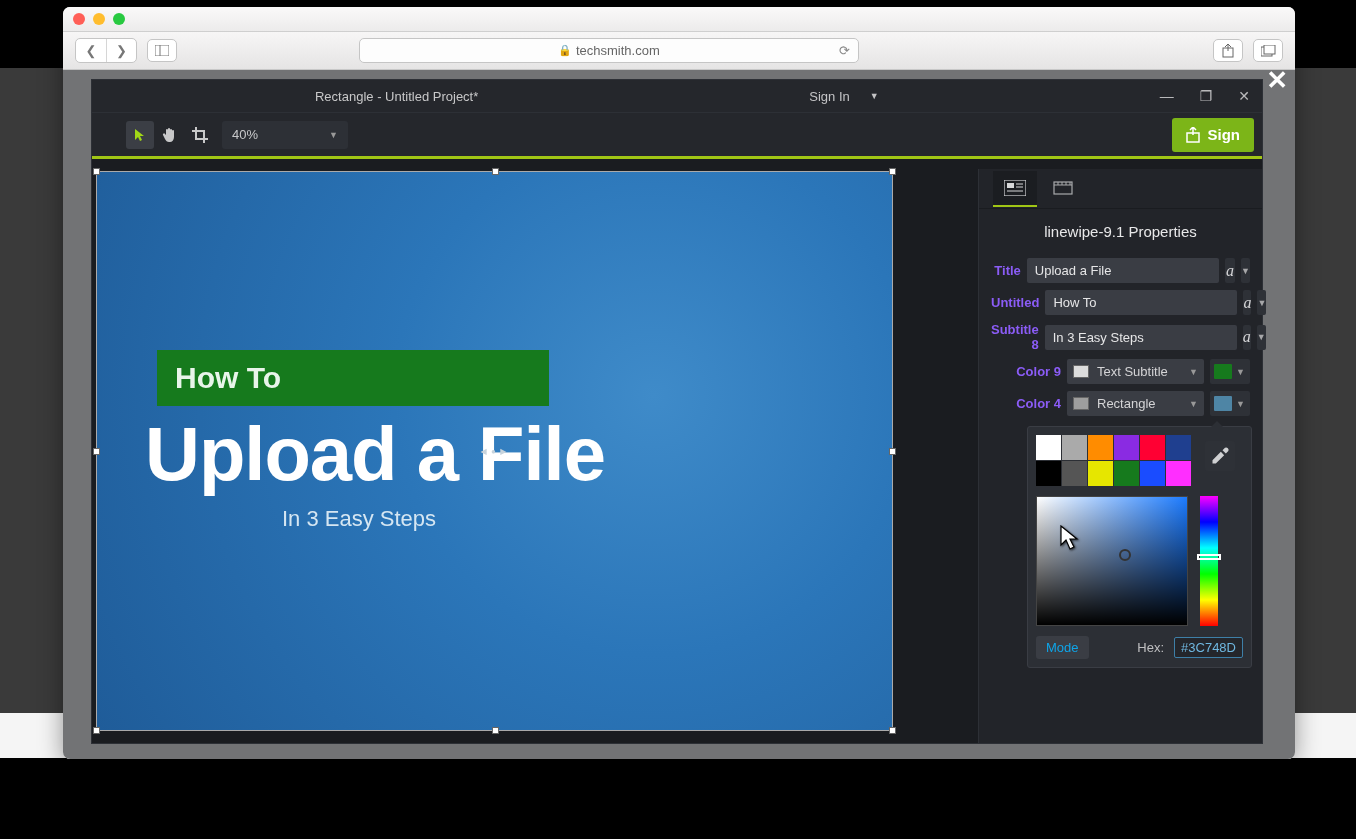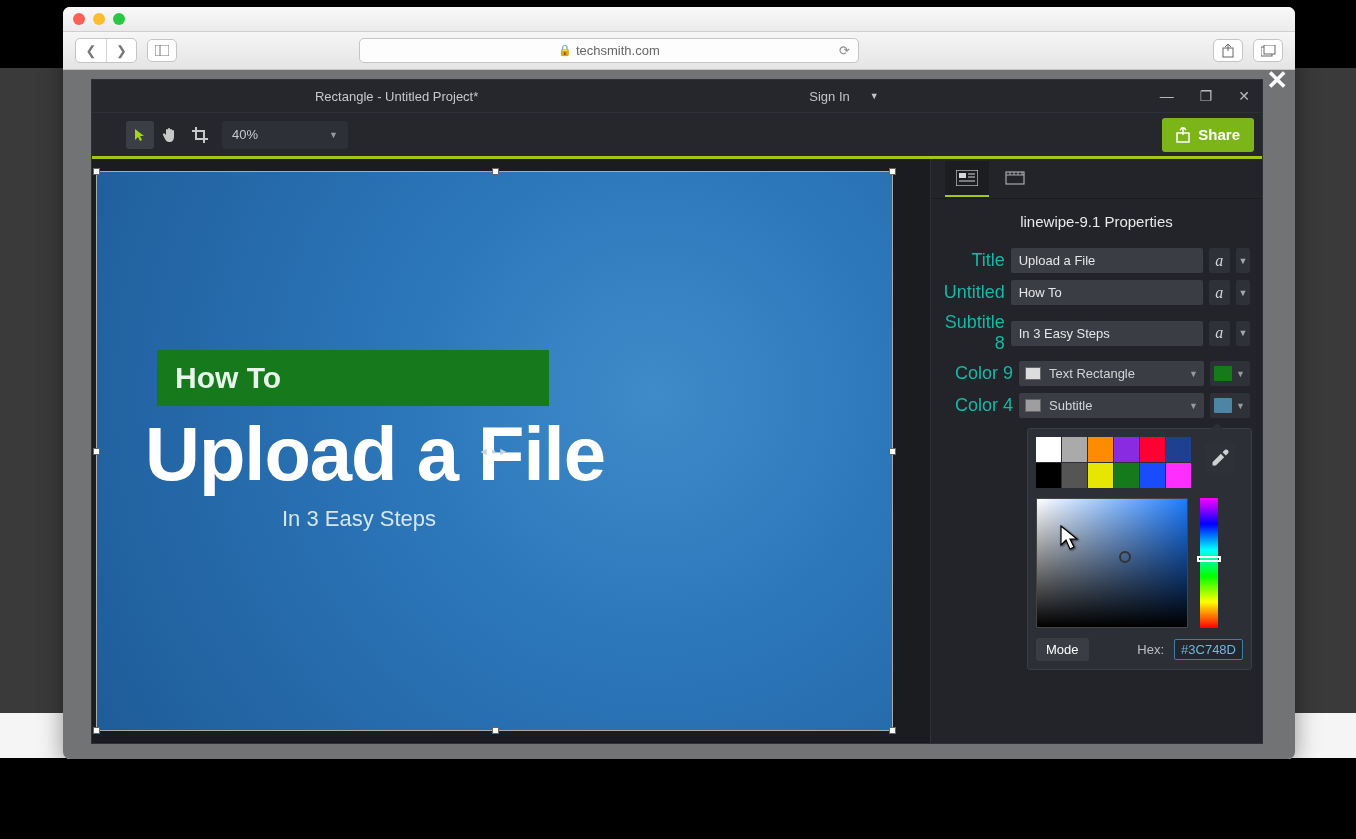--- a/index.html
+++ b/index.html
@@ -52,29 +52,29 @@
     .h-tr { top:-4px; right:-4px; }
     .h-bl { bottom:-4px; left:-4px; }
     .h-br { bottom:-4px; right:-4px; }
     .h-b  { bottom:-4px; left:50%; margin-left:-3px; }
     .rot { position:absolute; top:50%; left:50%; width:26px; height:8px; margin-left:-14px; margin-top:-4px; color:#c7d3dc; font-size:8px; display:flex; align-items:center; justify-content:space-between; }
 
     .subtitle-box { position:absolute; top:178px; left:60px; width:392px; height:56px; background:#167a1d; display:flex; align-items:center; padding-left:18px; color:#e8f5ea; font-size:30px; font-weight:600; }
     .title-text { position:absolute; top:238px; left:48px; color:#fff; font-size:76px; font-weight:600; letter-spacing:-1px; }
     .subtitle2-text { position:absolute; top:334px; left:185px; color:#d5e6f2; font-size:22px; }
 
-    .panel { width:332px; background:#222429; border-left:1px solid #2d3036; display:flex; flex-direction:column; }
+    .panel { width:284px; background:#222429; border-left:1px solid #2d3036; display:flex; flex-direction:column;margin-top:10px; }
     .panel-tabs { height:40px; display:flex; align-items:center; padding-left:14px; gap:4px; border-bottom:1px solid #1a1c20; }
     .ptab { width:44px; height:36px; display:flex; align-items:center; justify-content:center; color:#a9aaac; cursor:pointer; border-bottom:2px solid transparent; }
     .ptab.active { border-bottom-color:#a1c615; color:#e8e8e9; background:#1b1d21; }
     .panel-title { text-align:center; color:#e8e8e9; font-size:15px; padding:14px 0 18px; }
 
     .prop-rows { padding:0 12px; display:flex; flex-direction:column; gap:7px; }
     .prow { display:flex; align-items:center; gap:6px; }
-    .plabel { width:70px; text-align:right; color:#14b8a6; font-size:18px; }
+    .plabel { width:70px; text-align:right; color:#8b5cf6; font-size:13px;font-weight:bold; }
     .pinput { flex:1; height:25px; background:#3a3d44; border:none; color:#e6e6e7; font-size:13px; padding:0 8px; border-radius:2px; }
     .abox { width:24px; height:25px; background:#2e3137; color:#d4d4d6; display:flex; align-items:center; justify-content:center; font-size:16px; border-radius:2px; cursor:pointer; font-style:italic; font-family:Georgia,serif; }
     .dd-sm { width:16px; height:25px; background:#2e3137; color:#a7a7a9; display:flex; align-items:center; justify-content:center; font-size:9px; border-radius:2px; cursor:pointer; }
     .colordd { flex:1; height:25px; background:#3a3d44; color:#d4d4d6; font-size:13px; display:flex; align-items:center; padding:0 6px; gap:8px; border-radius:2px; cursor:pointer; }
     .colordd .sw { width:16px; height:13px; border:1px solid #666; }
     .colordd .vv { font-size:9px; margin-left:auto; color:#999; }
     .colorsw-btn { width:40px; height:25px; background:#2e3137; border-radius:2px; display:flex; align-items:center; padding:0 4px; gap:4px; cursor:pointer; }
     .colorsw-btn .sw { width:18px; height:15px; border-radius:1px; }
     .colorsw-btn .vv { font-size:9px; color:#999; }
 
@@ -84,21 +84,21 @@
     .swatches { display:grid; grid-template-columns:repeat(6,25px); grid-auto-rows:25px; gap:1px; }
     .swatch { width:25px; height:25px; cursor:pointer; }
     .eye { width:30px; height:30px; display:flex; align-items:center; justify-content:center; background:#2e3137; border-radius:3px; cursor:pointer; margin-top:6px; }
     .eye svg { width:20px; height:20px; fill:#cfd0d2; }
     .grad-row { display:flex; gap:12px; margin-top:10px; }
     .satval { width:152px; height:130px; position:relative; background:linear-gradient(to top, #000, rgba(0,0,0,0)), linear-gradient(to right,#fff,#1c7bff); border:1px solid #444; cursor:crosshair; }
     .sv-ind { position:absolute; top:52px; left:82px; width:12px; height:12px; border:2px solid #333; border-radius:50%; }
     .hue { width:18px; height:130px; background:linear-gradient(to bottom,#ff00ff,#0000ff,#00ffff,#00ff00,#ffff00,#ff0000); position:relative; cursor:pointer; }
     .hue-ind { position:absolute; left:-3px; width:24px; height:6px; border:2px solid #fff; top:58px; }
     .picker-footer { display:flex; align-items:center; margin-top:10px; gap:10px; }
-    .modebtn { background:#3a3d44; color:#ffffff; font-size:13px; padding:4px 10px; border-radius:3px; cursor:pointer; }
+    .modebtn { background:#3a3d44; color:#0ea5e9; font-size:13px; padding:4px 10px; border-radius:3px; cursor:pointer; }
     .hexlab { color:#bfbfc1; font-size:13px; margin-left:auto; }
     .hexval { border:1px solid #3e7fa7; color:#6fb7e0; font-size:13px; padding:2px 6px; border-radius:2px; background:#24262b; }
 
     .cursor-arrow { position:absolute; z-index:900; pointer-events:none; }
     .cursor-arrow svg { filter:drop-shadow(1px 1px 1px rgba(0,0,0,.7)); }
   </style>
 </head>
 <body>
 
 <div class="bg-page">
@@ -186,21 +186,21 @@
     <div class="zoom">
       <span>40%</span>
       <span style="font-size:9px;color:#999;">▼</span>
     </div>
     <div class="share">
       <svg width="14" height="16" viewBox="0 0 14 16">
           <rect x="1" y="6" width="12" height="9" fill="none" stroke="#fff" stroke-width="1.5"></rect>
           <line x1="7" y1="0" x2="7" y2="8" stroke="#fff" stroke-width="1.5"></line>
           <polyline points="4,3 7,0 10,3" fill="none" stroke="#fff" stroke-width="1.5"></polyline>
         </svg>
-      <span>Share</span>
+      <span>Sign</span>
     </div>
   </div>
 
   <div class="greenbar"></div>
 
   <div class="workspace">
     <div class="canvas-area">
       <div class="canvas">
         <div class="subtitle-box">
           <span>How To</span>
@@ -263,33 +263,33 @@
         <div class="prow">
           <div class="plabel">Subtitle 8</div>
           <input class="pinput" value="In 3 Easy Steps" style="">
           <div class="abox">a</div>
           <div class="dd-sm">▼</div>
         </div>
         <div class="prow">
           <div class="plabel">Color 9</div>
           <div class="colordd">
             <div class="sw" style="background:#dcdcdc"></div>
-            <span>Text Rectangle</span>
+            <span>Text Subtitle</span>
             <span class="vv">▼</span>
           </div>
           <div class="colorsw-btn">
             <div class="sw" style="background:#167a1d"></div>
             <span class="vv">▼</span>
           </div>
         </div>
         <div class="prow">
           <div class="plabel">Color 4</div>
           <div class="colordd">
             <div class="sw" style="background:#9e9e9e"></div>
-            <span>Subtitle</span>
+            <span>Rectangle</span>
             <span class="vv">▼</span>
           </div>
           <div class="colorsw-btn">
             <div class="sw" style="background:#4e85a5"></div>
             <span class="vv">▼</span>
           </div>
         </div>
       </div>
 
       <div class="picker">

